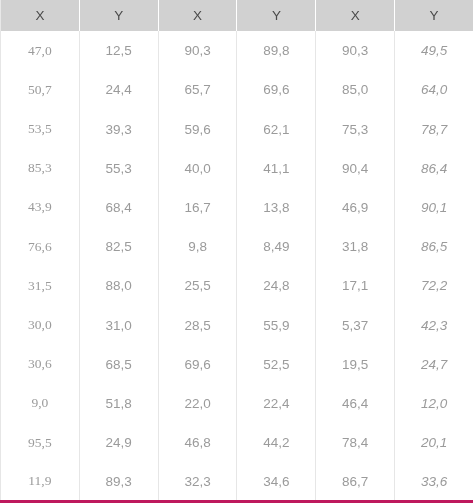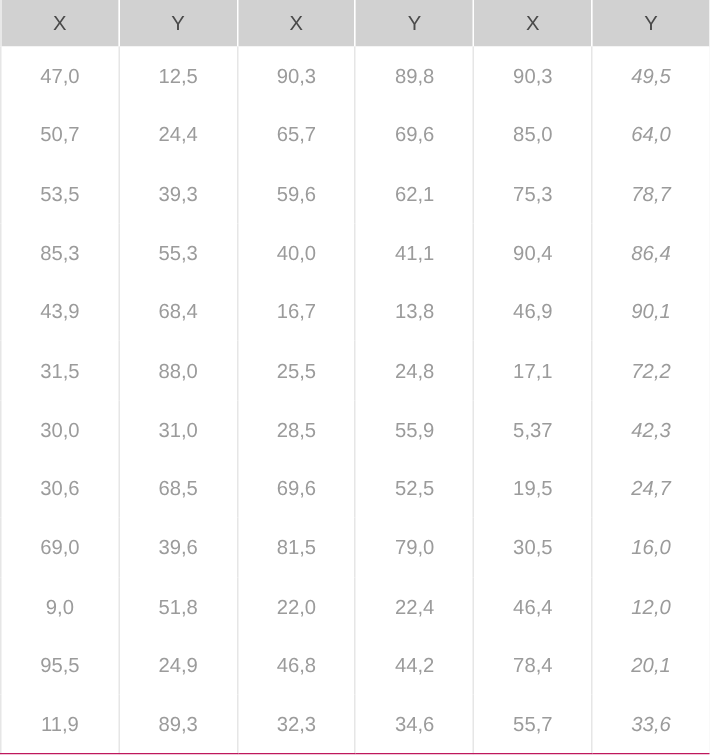--- a/index.html
+++ b/index.html
@@ -60,27 +60,28 @@
     text-align: center;
     vertical-align: middle;
     padding: 0;
     background: #ffffff;
     border: none;
     border-right: 1px solid #e6e6e6;
     box-sizing: border-box;
   }
   #data-table tbody td:first-child {
     border-left: 1px solid #e6e6e6;
+    font-family: Liberation Serif, serif;
   }
   #data-table tbody td:last-child {
     border-right: 1px solid #e6e6e6;
     font-style: italic;
   }
   #data-table tbody tr:last-child td {
-    border-bottom: 1px solid #be185d;
+    border-bottom: 3px solid #be185d;
   }
 </style>
 </head>
 <body>
 
 <table id="data-table">
   <colgroup>
     <col>
       <col>
       <col>
@@ -133,20 +134,28 @@
       </tr>
       <tr>
         <td>43,9</td>
         <td>68,4</td>
         <td>16,7</td>
         <td>13,8</td>
         <td>46,9</td>
         <td>90,1</td>
       </tr>
       <tr>
+        <td>76,6</td>
+        <td>82,5</td>
+        <td>9,8</td>
+        <td>8,49</td>
+        <td>31,8</td>
+        <td>86,5</td>
+      </tr>
+      <tr>
         <td>31,5</td>
         <td>88,0</td>
         <td>25,5</td>
         <td>24,8</td>
         <td>17,1</td>
         <td>72,2</td>
       </tr>
       <tr>
         <td>30,0</td>
         <td>31,0</td>
@@ -157,45 +166,37 @@
       </tr>
       <tr>
         <td>30,6</td>
         <td>68,5</td>
         <td>69,6</td>
         <td>52,5</td>
         <td>19,5</td>
         <td>24,7</td>
       </tr>
       <tr>
-        <td>69,0</td>
-        <td>39,6</td>
-        <td>81,5</td>
-        <td>79,0</td>
-        <td>30,5</td>
-        <td>16,0</td>
-      </tr>
-      <tr>
         <td>9,0</td>
         <td>51,8</td>
         <td>22,0</td>
         <td>22,4</td>
         <td>46,4</td>
         <td>12,0</td>
       </tr>
       <tr>
         <td>95,5</td>
         <td>24,9</td>
         <td>46,8</td>
         <td>44,2</td>
         <td>78,4</td>
         <td>20,1</td>
       </tr>
       <tr>
         <td>11,9</td>
         <td>89,3</td>
         <td>32,3</td>
         <td>34,6</td>
-        <td>55,7</td>
+        <td>86,7</td>
         <td>33,6</td>
       </tr>
     </tbody>
 </table>
 
 </body></html>

